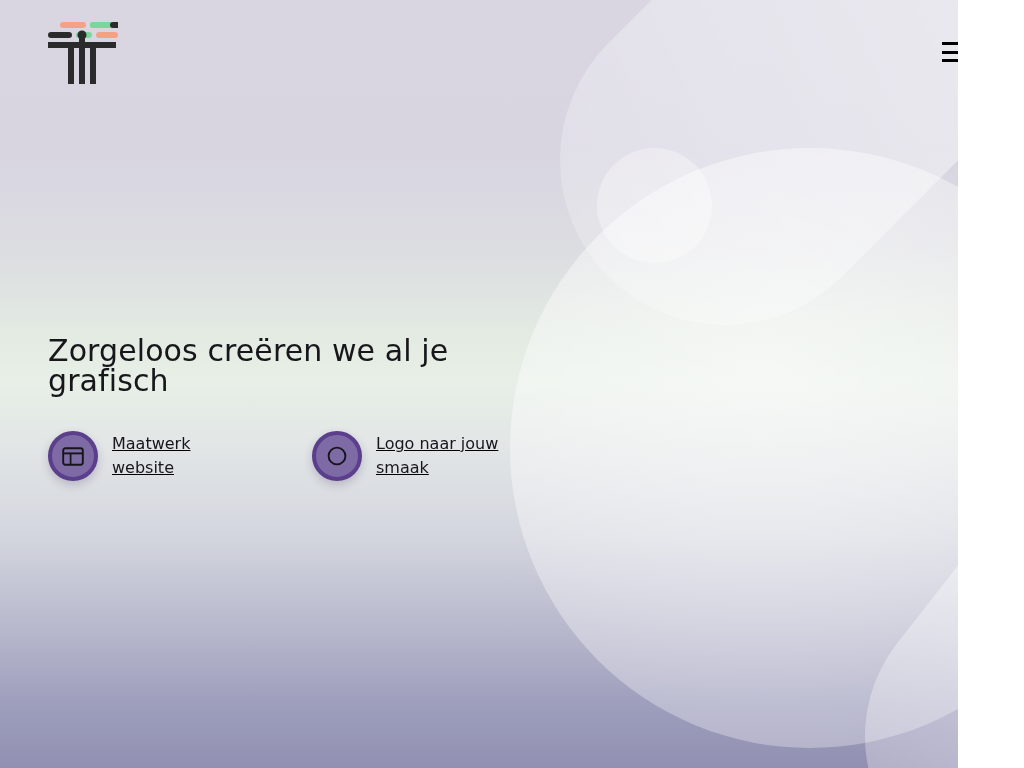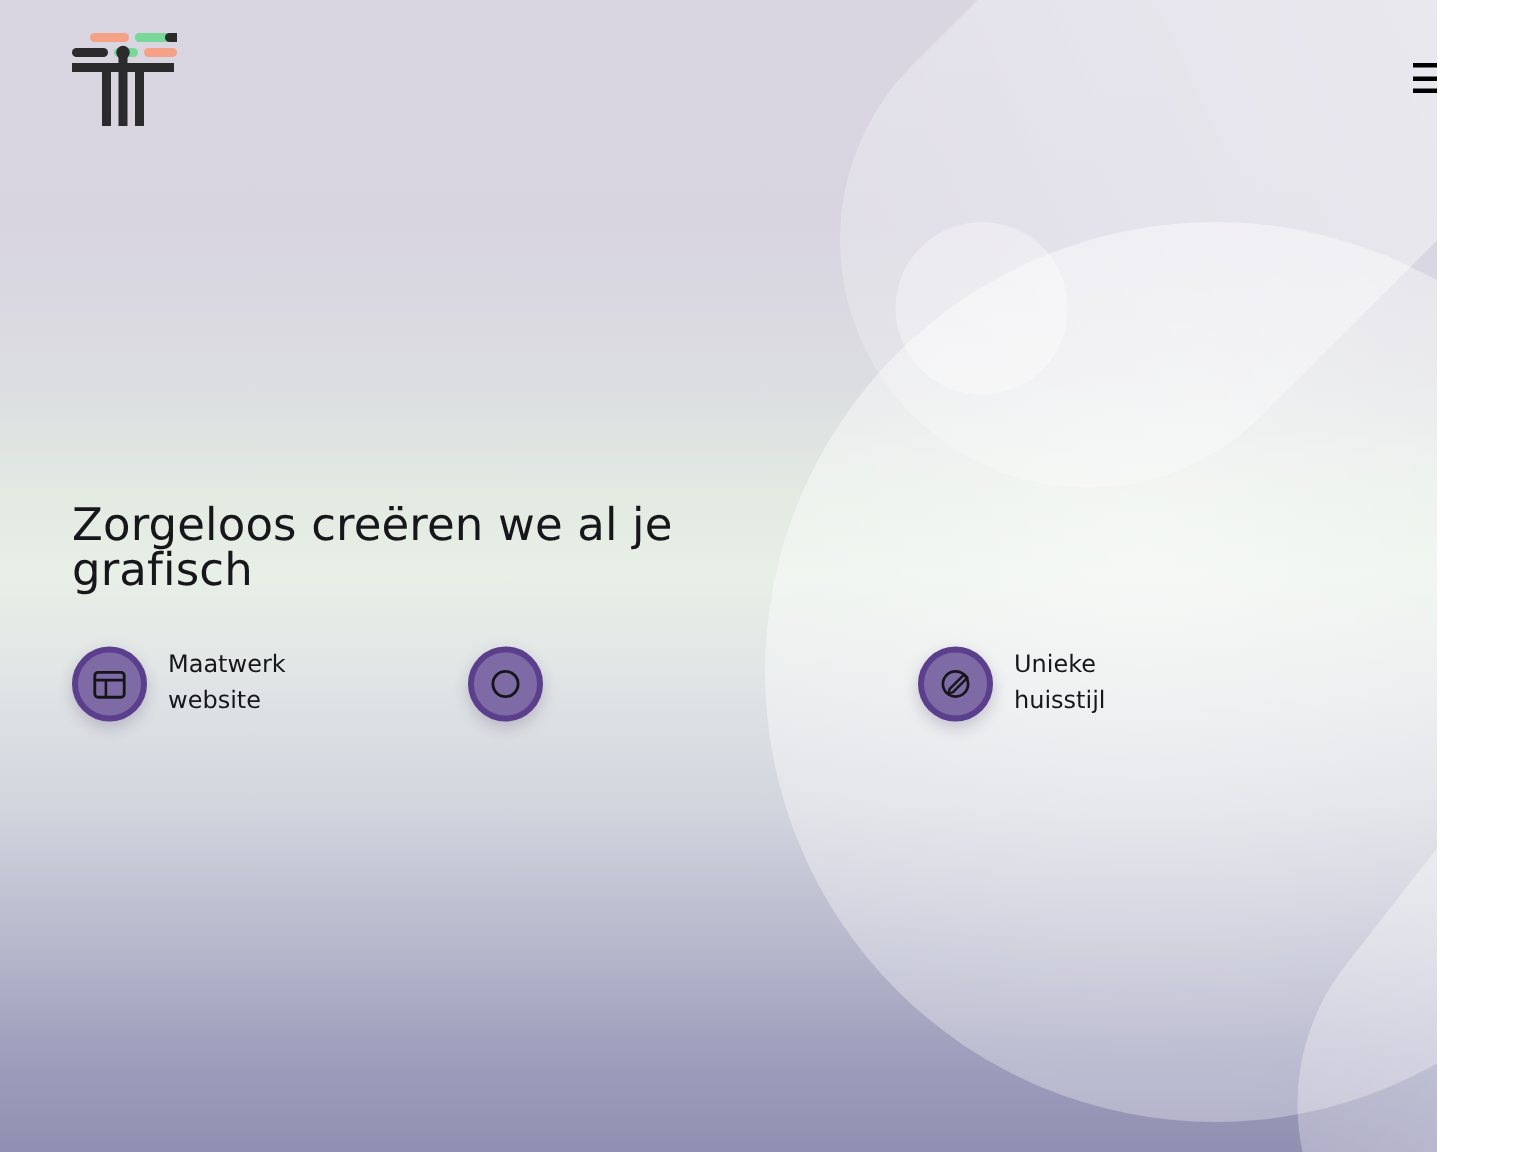--- a/index.html
+++ b/index.html
@@ -115,23 +115,24 @@
   
   .features{
     position:absolute;
     left:48px; top:431px;
     width:900px;
     display:flex;
     z-index:4;
   }
   .feature{
     display:flex;
-    align-items:flex-start;
+    align-items:center;
     gap:14px;
     width:300px;
+    text-decoration:underline;
   }
   .feature:nth-child(1){ width:264px; }
   .feature:nth-child(2){ width:300px; }
 
   .feature-badge{
     position:relative;
     width:50px; height:50px;
     flex:0 0 50px;
     border-radius:50%;
     background:#7e6ba6;
@@ -207,27 +208,19 @@
       <div class="feature-label">Maatwerk
 website</div>
     </div>
 
     <div class="feature">
       <div class="feature-badge">
         <svg width="22" height="22" viewBox="0 0 22 22" xmlns="http://www.w3.org/2000/svg">
           <circle cx="11" cy="11" r="8.4" fill="none" stroke="#15151a" stroke-width="1.9"></circle>
         </svg>
       </div>
-    </div>
-
-    <div class="feature">
-      <div class="feature-badge">
-        <svg width="22" height="22" viewBox="0 0 22 22" xmlns="http://www.w3.org/2000/svg">
-          <circle cx="11" cy="11" r="8.4" fill="none" stroke="#15151a" stroke-width="1.8"></circle>
-          <path d="M16.8 4.6 L7.0 14.4 L6.4 17.2 L9.2 16.6 L19.0 6.8 Z" fill="none" stroke="#15151a" stroke-width="1.6" stroke-linejoin="round"></path>
-        </svg>
-      </div>
-      <div class="feature-label">Unieke
-huisstijl</div>
-    </div>
+      <div class="feature-label">Logo naar jouw
+smaak</div>
+    </div>
+
 
   </div>
 </div>
 
 </body></html>

